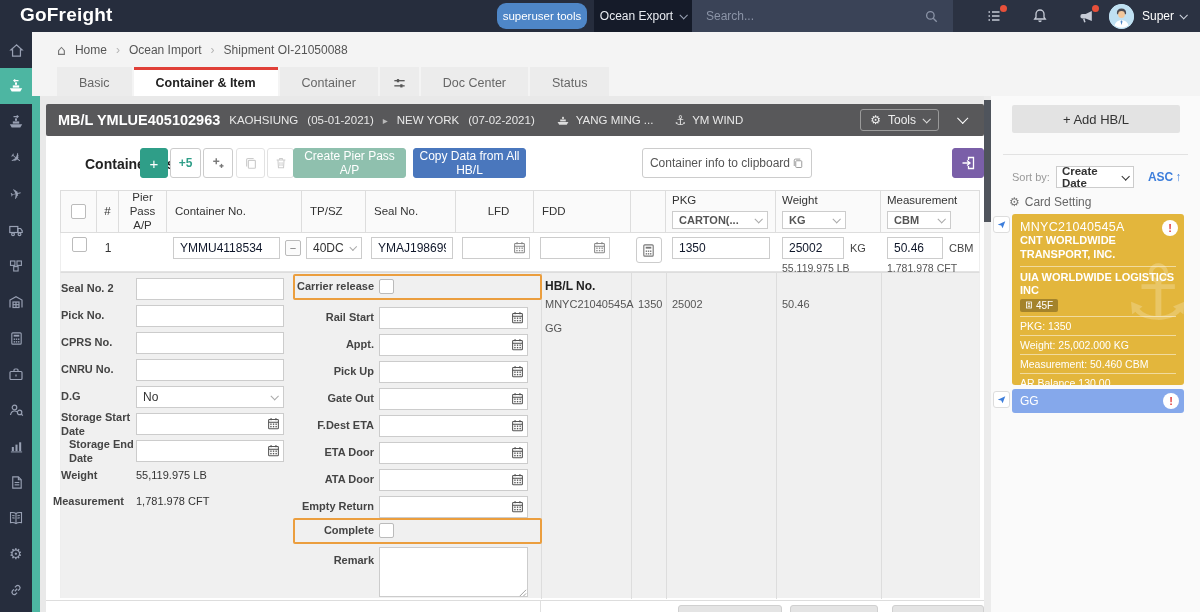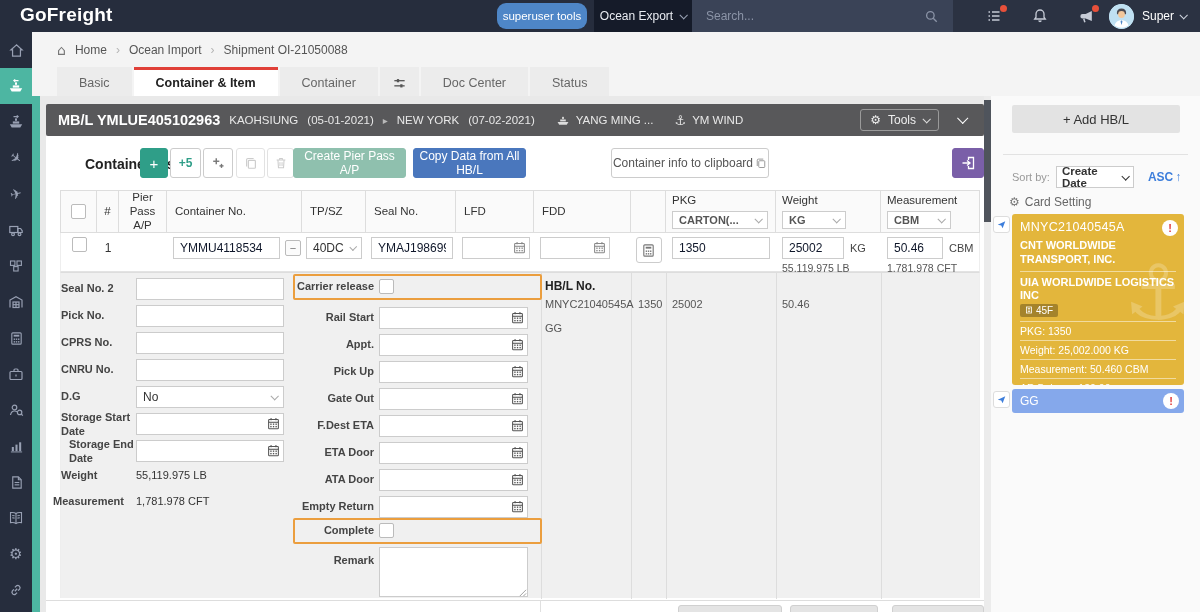--- a/index.html
+++ b/index.html
@@ -85,21 +85,21 @@
   .rdiv{position:absolute;left:12px;top:58px;width:185px;height:1px;background:#e2e2e2}
   .sortrow{position:absolute;left:21px;top:70px;width:176px;height:22px;display:flex;align-items:center}
   .slab{color:#999;font-size:11px;margin-right:6px}
   .ssel{width:78px;height:22px;background:#fff;border:1px solid #ccc;display:flex;align-items:center;justify-content:space-between;padding:0 5px;font-size:11.5px;font-weight:bold;color:#333;cursor:pointer}
   .asc{margin-left:14px;color:#3d7edb;font-weight:bold;font-size:12px;cursor:pointer;display:flex;align-items:center;gap:2px}
   .csetting{position:absolute;left:18px;top:99px;display:flex;align-items:center;gap:5px;color:#666;font-size:12px;cursor:pointer}
   .sendb{position:absolute;left:2px;width:17px;height:17px;background:#fff;border:1px solid #ddd;border-radius:3px;display:flex;align-items:center;justify-content:center;color:#3d7edb;cursor:pointer}
   .ycard{position:absolute;left:21px;top:118px;width:172px;height:171px;background:#e3b63c;border-radius:3px;color:#fff;overflow:hidden;padding:6px 8px 0 8px;cursor:pointer}
   .ycard .ttl{font-size:12.5px;letter-spacing:.3px}
   .badge{position:absolute;right:6px;top:6px;width:16px;height:16px;border-radius:50%;background:#fff;color:#e03c3c;font-weight:bold;font-size:11px;display:flex;align-items:center;justify-content:center}
-  .yname{font-size:11px;font-weight:bold;line-height:1.25;margin-top:5px;position:relative;z-index:2}
+  .yname{font-size:11px;font-weight:bold;line-height:1.25;position:relative;z-index:2}
   .ysep{height:1px;background:rgba(255,255,255,.5);margin:4px 0}
   .chip{display:inline-flex;align-items:center;gap:3px;background:rgba(0,0,0,.28);border-radius:2px;padding:1px 5px;font-size:10px;margin-top:-4px;position:relative;z-index:2}
   .yrow{border-top:1px solid rgba(255,255,255,.5);font-size:10.5px;padding:3px 0;position:relative;z-index:2;white-space:nowrap}
   .wm{position:absolute;right:-8px;top:34px;font-size:76px;color:rgba(255,255,255,.22);z-index:1;font-family:"DejaVu Sans",sans-serif}
   .bcard{position:absolute;left:21px;top:293px;width:172px;height:24px;background:#85a8eb;border-radius:3px;color:#fff;display:flex;align-items:center;padding:0 8px;font-size:12px;cursor:pointer}
   .bcard .badge{top:4px;right:5px}
   
   .bstrip{position:absolute;left:46px;top:600px;width:938px;height:12px;background:#fff;border-top:1px solid #ddd}
   .bbtn{position:absolute;top:4px;height:12px;background:#e4e4e4;border:1px solid #d0d0d0;border-radius:3px 3px 0 0}
 </style>
@@ -414,21 +414,21 @@
           <use href="#i-copy"></use>
         </svg>
     </button>
     <button class="btn dis" style="left:221px;width:27px">
       <svg width="14" height="14" viewBox="0 0 16 16">
           <use href="#i-trash"></use>
         </svg>
     </button>
     <button class="btn pier" style="left:247px;width:113px">Create Pier Pass A/P</button>
     <button class="btn blue" style="left:367px;width:113px">Copy Data from All HB/L</button>
-    <button class="btn" style="left:565px;width:158px;gap:2px">
+    <button class="btn" style="left:596px;width:170px;gap:2px">
       <span>Container info to clipboard</span>
       <svg width="12" height="12" viewBox="0 0 16 16" style="color:#999">
           <use href="#i-copy"></use>
         </svg>
     </button>
     <button class="btn purple" style="left:906px;width:32px">
       <svg width="16" height="16" viewBox="0 0 16 16">
           <g stroke="#fff" stroke-width="1.3" fill="none">
             <path d="M8.5 5V2.5h5v11h-5V11"></path>
             <path d="M2.5 8h7M7 5.5 10 8l-3 2.5"></path>
@@ -444,21 +444,21 @@
       <div style="padding:0 4px">Pier Pass A/P</div>
       <div style="justify-content:flex-start;padding-left:8px">
           <span>Container No.</span>
         </div>
       <div style="justify-content:flex-start;padding-left:8px">
           <span>TP/SZ</span>
         </div>
       <div style="justify-content:flex-start;padding-left:8px">
           <span>Seal No.</span>
         </div>
-      <div style="justify-content:flex-start;padding-left:8px">
+      <div style="justify-content:center;padding-left:8px">
           <span>LFD</span>
         </div>
       <div style="justify-content:flex-start;padding-left:8px">
           <span>FDD</span>
         </div>
       <div></div>
       <div class="uc">
         <span>PKG</span>
         <div class="fsel" style="width:96px;height:18px">
             <span style="overflow:hidden;white-space:nowrap;font-size:11px;font-weight:bold;color:#555">CARTON(...</span>

